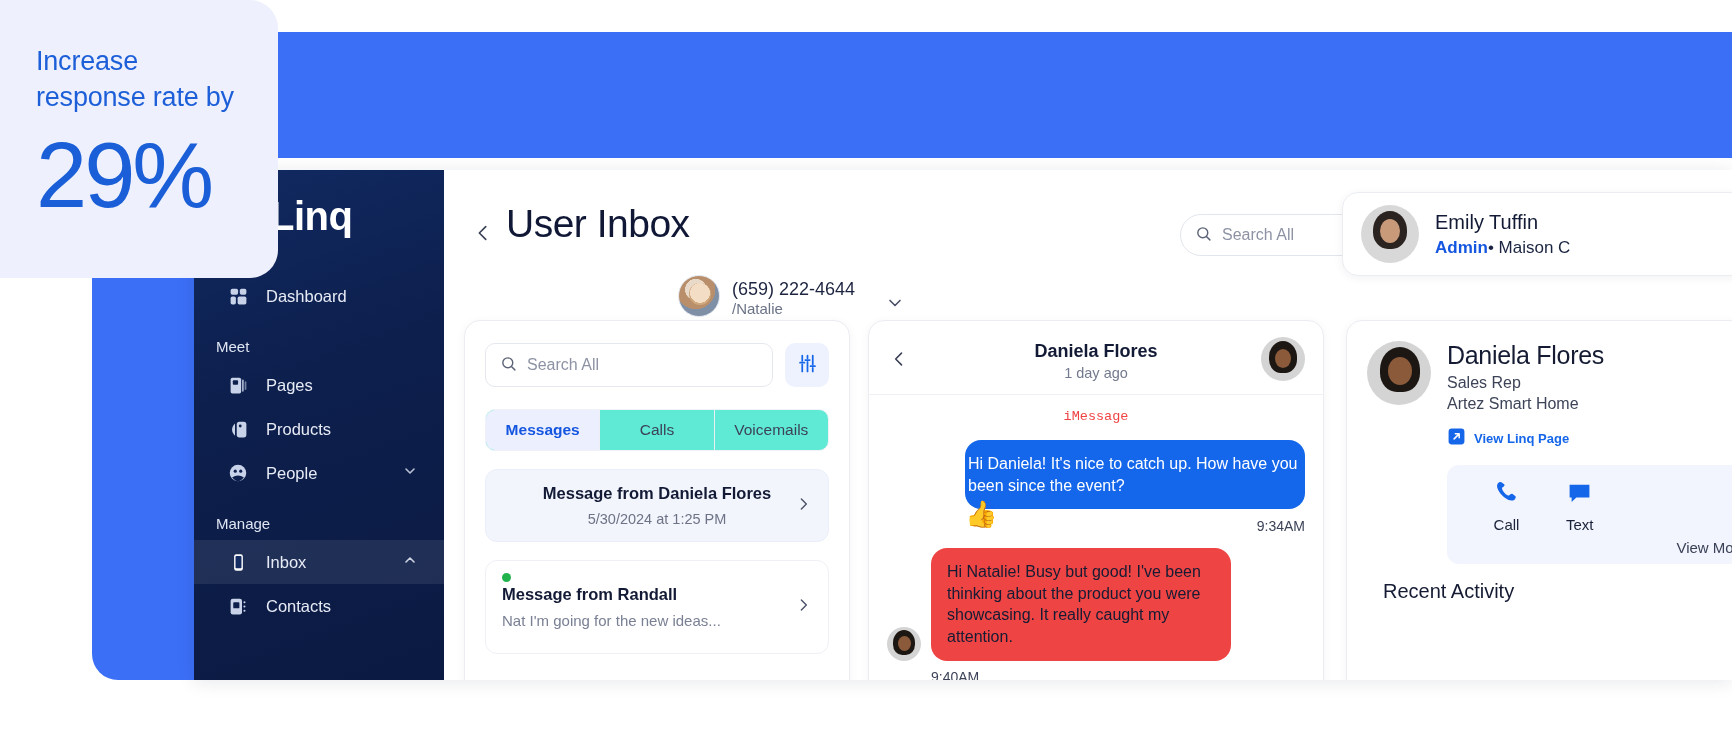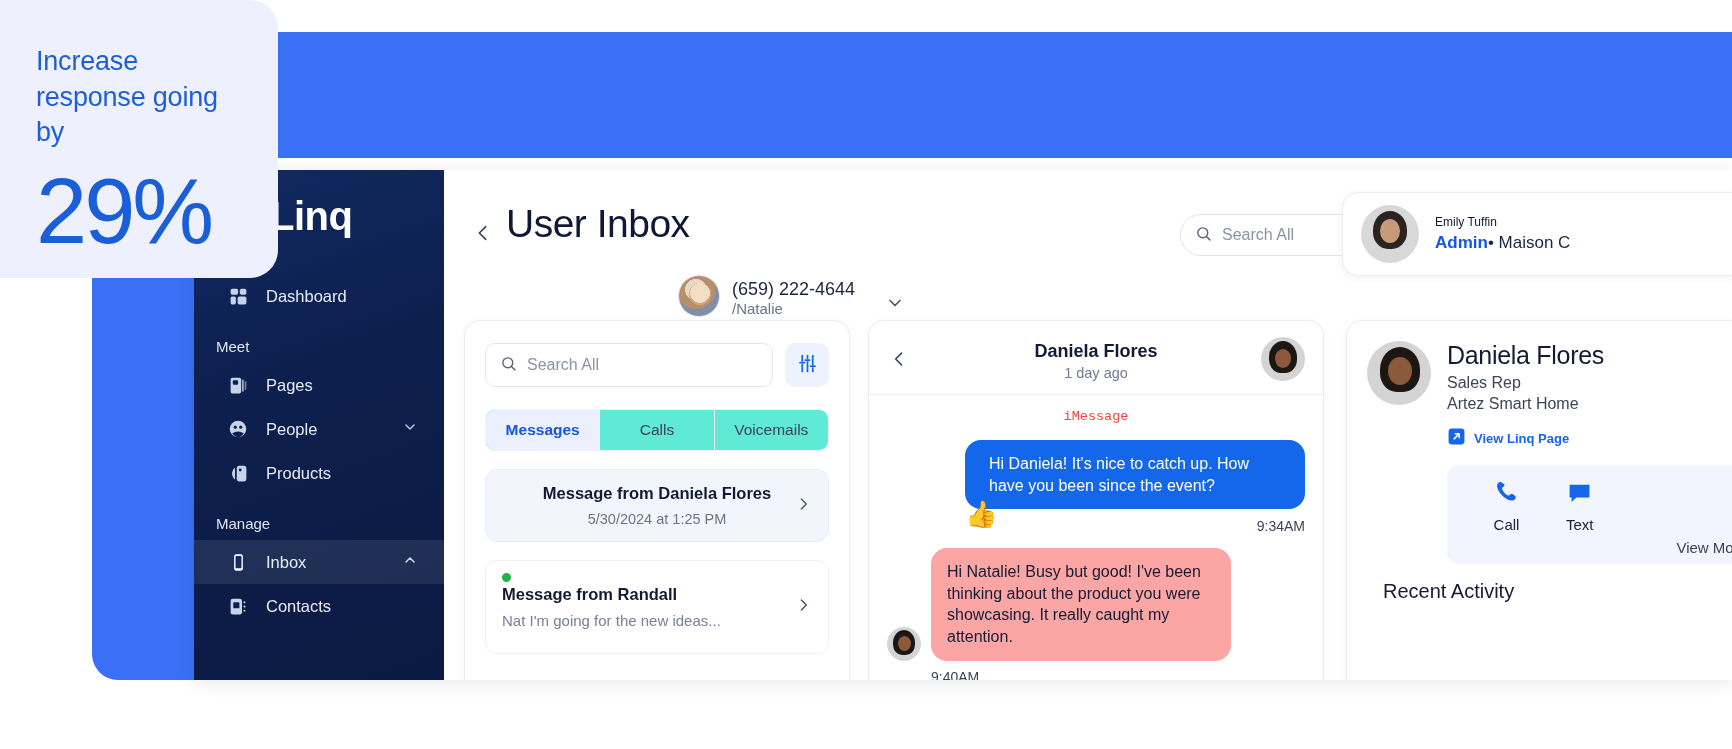--- a/index.html
+++ b/index.html
@@ -118,21 +118,21 @@
     box-shadow: 0 2px 10px rgba(18,28,58,0.06);
     display: flex; align-items: center; gap: 16px; padding: 0 18px;
   }
   .profile-av {
     width: 58px; height: 58px; border-radius: 50%; flex:0 0 58px;
     background: radial-gradient(circle at 50% 30%, #d8d8d8 0 100%);
     position: relative; overflow: hidden;
   }
   .profile-av::before { content:""; position:absolute; left:12px; top:6px; width:34px; height:38px; border-radius:50% 50% 44% 44%; background:#2b2320; }
   .profile-av::after { content:""; position:absolute; left:19px; top:14px; width:20px; height:24px; border-radius:50%; background:#c89a79; }
-  .profile-name { font-size: 12px; color: #121a35; margin-bottom: 4px; }
+  .profile-name { font-size: 20px; color: #121a35; margin-bottom: 4px; }
   .profile-role { font-size: 17px; color: #1a2440; white-space: nowrap; }
   .profile-role b { color: #1556e0; }
 
   
   .cols { position: absolute; left: 0; top: 150px; right: 0; bottom: 0; }
   .card {
     position: absolute; top: 0;
     background: #ffffff; border: 1px solid #ebedf3;
     border-radius: 16px;
     box-shadow: 0 2px 10px rgba(18,28,58,0.05);
@@ -185,36 +185,36 @@
     position: absolute; right: 18px; top: 16px; width: 44px; height: 44px; border-radius: 50%;
     background: radial-gradient(circle at 50% 32%, #d4d4d4 0 100%); overflow: hidden;
   }
   .chat-av::before { content:""; position:absolute; left:8px; top:4px; width:28px; height:32px; border-radius:50% 50% 42% 42%; background:#1d1714; }
   .chat-av::after { content:""; position:absolute; left:14px; top:12px; width:16px; height:19px; border-radius:50%; background:#8a5a3a; }
   .chat-body { position: relative; padding: 14px 18px 0 18px; }
   .imessage-label { text-align: center; font-size: 13.5px; color: #ef4444; margin-bottom: 16px; font-family: Liberation Mono, monospace; }
   .row-out { display: flex; justify-content: flex-end; position: relative; }
   .bubble-out {
     max-width: 340px; background: #1467ea; color: #ffffff;
-    font-size: 16px; line-height: 1.35; padding: 13px 24px;
+    font-size: 16px; line-height: 1.35; padding: 13px 3px;
     border-radius: 16px; position: relative;
   }
   .reaction {
     position: absolute; left: 78px; bottom: -18px; font-size: 26px; line-height:1;
   }
   .time-out { text-align: right; font-size: 14px; color: #3c4358; margin-top: 9px; }
   .row-in { display: flex; align-items: flex-end; gap: 10px; margin-top: 14px; }
   .in-av {
     width: 34px; height: 34px; border-radius: 50%; flex: 0 0 34px;
     background: radial-gradient(circle at 50% 32%, #d4d4d4 0 100%); position: relative; overflow: hidden;
   }
   .in-av::before { content:""; position:absolute; left:6px; top:3px; width:22px; height:25px; border-radius:50% 50% 42% 42%; background:#1d1714; }
   .in-av::after { content:""; position:absolute; left:11px; top:9px; width:13px; height:15px; border-radius:50%; background:#8a5a3a; }
   .bubble-in {
-    max-width: 300px; background: #fca5a5; color: #141b33;
+    max-width: 300px; background: #ef4444; color: #141b33;
     font-size: 16px; line-height: 1.35; padding: 13px 16px; border-radius: 16px;
   }
   .time-in { font-size: 14px; color: #3c4358; margin: 8px 0 0 44px; }
 
   
   .contact-inner { padding: 20px 20px 0 20px; }
   .contact-top { display: flex; align-items: flex-start; gap: 16px; }
   .contact-av {
     width: 64px; height: 64px; border-radius: 50%; flex: 0 0 64px;
     background: radial-gradient(circle at 50% 32%, #d4d4d4 0 100%); position: relative; overflow: hidden;
@@ -289,44 +289,44 @@
             <rect x="16" y="5" width="2" height="14" rx="1" opacity=".8"></rect>
             <rect x="19" y="7" width="2" height="10" rx="1" opacity=".55"></rect>
             <rect x="5.5" y="6" width="6" height="5" rx="1" fill="#0d1f4d"></rect>
           </svg>
         </span>
         <span class="nav-label">Pages</span>
       </div>
 
       <div class="nav-item">
         <span class="ico">
+          <svg width="21" height="21" viewBox="0 0 24 24" fill="#c8d2e8">
+            <rect x="10" y="3" width="11" height="18" rx="3"></rect>
+            <circle cx="14" cy="8" r="1.6" fill="#0d1f4d"></circle>
+            <path d="M8 5 C3.5 9 3.5 15 8 19 L8 5 Z"></path>
+          </svg>
+        </span>
+        <span class="nav-label">Products</span>
+      </div>
+
+      <div class="nav-item">
+        <span class="ico">
           <svg width="22" height="22" viewBox="0 0 24 24" fill="#c8d2e8">
             <circle cx="12" cy="12" r="9"></circle>
             <circle cx="9" cy="10" r="1.7" fill="#0d1f4d"></circle>
               <circle cx="15" cy="10" r="1.7" fill="#0d1f4d"></circle>
             <path d="M5.5 17 Q12 12.5 18.5 17 Q15 21 12 21 Q9 21 5.5 17Z" fill="#0d1f4d"></path>
           </svg>
         </span>
         <span class="nav-label">People</span>
         <span class="nav-chevron">
           <svg width="16" height="16" viewBox="0 0 24 24" fill="none" stroke="#d8dded" stroke-width="2.4" stroke-linecap="round" stroke-linejoin="round">
               <polyline points="6 9 12 15 18 9"></polyline>
             </svg>
         </span>
-      </div>
-
-      <div class="nav-item">
-        <span class="ico">
-          <svg width="21" height="21" viewBox="0 0 24 24" fill="#c8d2e8">
-            <rect x="10" y="3" width="11" height="18" rx="3"></rect>
-            <circle cx="14" cy="8" r="1.6" fill="#0d1f4d"></circle>
-            <path d="M8 5 C3.5 9 3.5 15 8 19 L8 5 Z"></path>
-          </svg>
-        </span>
-        <span class="nav-label">Products</span>
       </div>
 
       <div class="nav-group-title">Manage</div>
 
       <div class="nav-item active">
         <span class="ico">
           <svg width="21" height="21" viewBox="0 0 24 24" fill="#ffffff">
             <rect x="7" y="2.5" width="10" height="19" rx="2.6"></rect>
             <rect x="8.6" y="4.5" width="6.8" height="14" rx="1" fill="#152c63"></rect>
           </svg>
@@ -530,17 +530,17 @@
 
             <div class="recent">Recent Activity</div>
           </div>
         </div>
 
       </div>
     </section>
   </div>
 
   <div class="stat-card">
-    <div class="stat-head">Increase response going by</div>
+    <div class="stat-head">Increase response rate by</div>
     <div class="stat-value">29%</div>
   </div>
 
 </div>
 
 </body></html>

